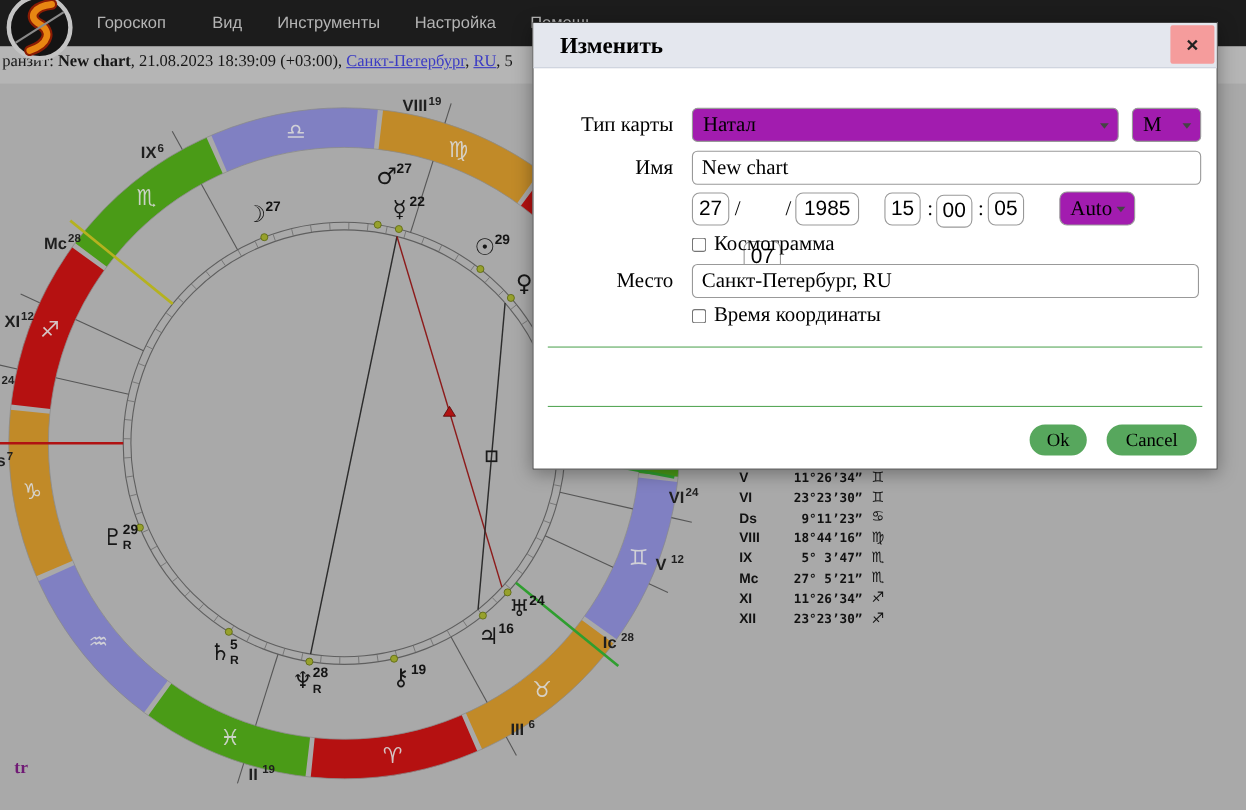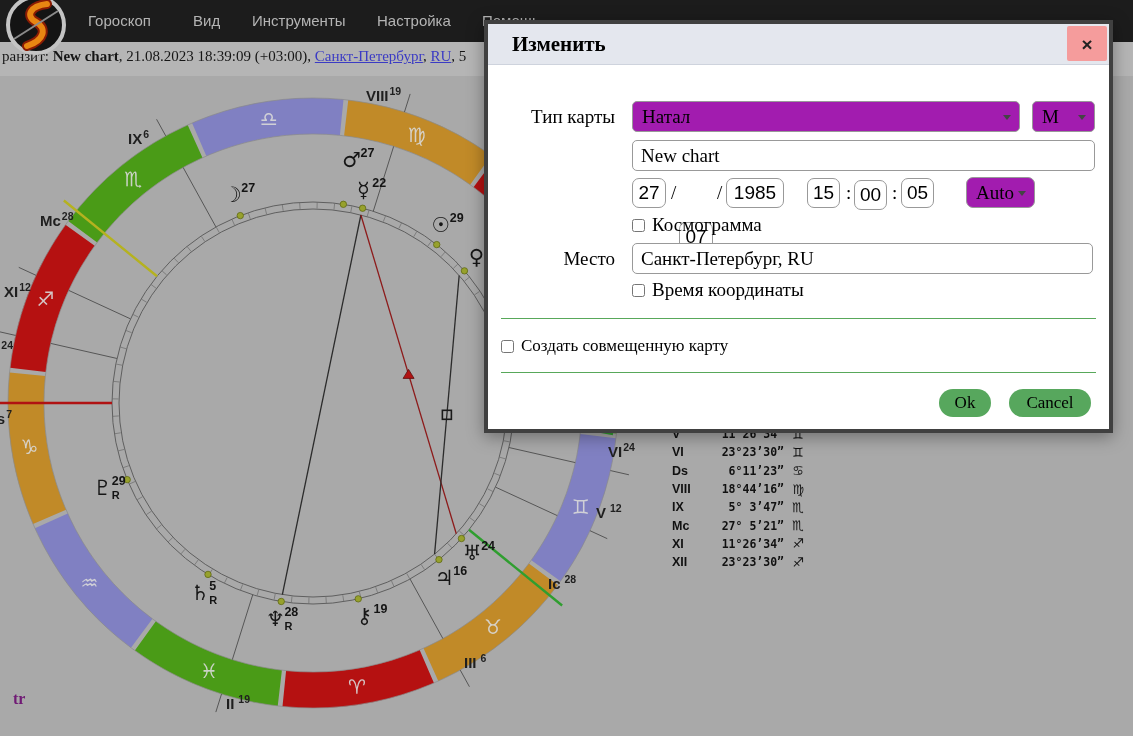--- a/index.html
+++ b/index.html
@@ -18,21 +18,21 @@
   
   #wheel{position:absolute;left:0;top:0;z-index:1;}
   .houses{position:absolute;left:672px;top:425px;z-index:1;color:#111;}
   .hrow{display:flex;height:18.3px;align-items:center;}
   .hname{width:34px;font-weight:bold;font-size:12.5px;}
   .hdeg{width:78px;text-align:right;font-family:"DejaVu Sans Mono",monospace;font-size:11.5px;font-weight:bold;}
   .hsign{width:20px;text-align:right;font-family:"DejaVu Sans",sans-serif;font-size:13px;}
   .tr-label{position:absolute;left:13px;top:690px;font-family:"Liberation Serif",serif;font-weight:bold;font-size:16px;color:#701a75;z-index:1;}
   
   .dialog{position:absolute;left:484px;top:20px;width:621px;height:405px;background:#fff;
-    border:4px solid #404040;box-shadow:0 4px 16px rgba(0,0,0,.35);z-index:10;
+    border:1px solid #404040;box-shadow:0 4px 16px rgba(0,0,0,.35);z-index:10;
     font-family:"Liberation Serif",serif;color:#000;}
   .dlg-header{position:absolute;left:0;top:0;right:0;height:40px;background:#e4e7ee;border-bottom:1px solid #ced3dd;}
   .dlg-title{position:absolute;left:24px;top:0;line-height:40px;font-size:21px;font-weight:bold;}
   .dlg-close{position:absolute;left:579px;top:2px;width:40px;height:35px;background:#f59c9c;border:none;
     font-size:19px;font-weight:bold;color:#222;line-height:35px;text-align:center;cursor:pointer;border-radius:2px;}
   .flabel{position:absolute;left:0;width:127px;text-align:right;font-size:19px;line-height:31px;}
   .tbox{position:absolute;border:1px solid #999;border-radius:5px;background:#fff;font-family:"Liberation Serif",serif;
     font-size:19px;color:#000;box-sizing:border-box;padding:0 8px;height:31px;}
   input.tbox{outline:none;}
   .sel{border:1px solid #999;border-radius:5px;background:#a21caf;position:absolute;height:31px;box-sizing:border-box;
@@ -232,21 +232,21 @@
       <span class="hdeg">11°26’34”</span>
       <span class="hsign">♊</span>
     </div>
   <div class="hrow">
       <span class="hname">VI</span>
       <span class="hdeg">23°23’30”</span>
       <span class="hsign">♊</span>
     </div>
   <div class="hrow">
       <span class="hname">Ds</span>
-      <span class="hdeg">6°11’23”</span>
+      <span class="hdeg">9°11’23”</span>
       <span class="hsign">♋</span>
     </div>
   <div class="hrow">
       <span class="hname">VIII</span>
       <span class="hdeg">18°44’16”</span>
       <span class="hsign">♍</span>
     </div>
   <div class="hrow">
       <span class="hname">IX</span>
       <span class="hdeg">5° 3’47”</span>
@@ -298,20 +298,21 @@
   </div>
 
   <div class="flabel" style="top:77px">Тип карты</div>
   <div class="sel" style="left:144px;top:77px;width:388px">
     <span>Натал</span><span class="chev"></span>
   </div>
   <div class="sel" style="left:544px;top:77px;width:63px">
     <span>M</span><span class="chev"></span>
   </div>
 
+  <div class="flabel" style="top:116px">Имя</div>
   <input class="tbox" style="left: 144px; top: 116px; width: 463px;" value="New chart">
 
   <input class="numbox" style="left: 144px; top: 154px; width: 34px;" value="27">
   <span class="dsep" style="left:183px;top:154px">/</span>
   <input class="numbox" style="left: 191px; top: 154px; width: 34px; margin-top: 44px;" value="07">
   <span class="dsep" style="left:229px;top:154px">/</span>
   <input class="numbox" style="left: 238px; top: 154px; width: 58px;" value="1985">
   <input class="numbox" style="left: 319px; top: 154px; width: 33px;" value="15">
   <span class="dsep" style="left:358px;top:154px">:</span>
   <input class="numbox" style="left: 366px; top: 156px; width: 33px;" value="00">
@@ -329,22 +330,18 @@
   <div class="flabel" style="top:219px">Место</div>
   <input class="tbox" style="left: 144px; top: 219px; width: 461px;" value="Санкт-Петербург, RU">
 
   <div class="cbrow" style="left:144px;top:255px">
     <input type="checkbox" style="">
     <span>Время координаты</span>
   </div>
 
   <div class="gdivider" style="top:294px"></div>
 
-  <div class="cbrow" style="left:13px;top:312px;font-size:17px">
-    <input type="checkbox" style="">
-    <span>Создать совмещенную карту</span>
-  </div>
 
   <div class="gdivider" style="top:348px"></div>
 
   <button class="btn" style="left:451px;top:365px;width:52px">Ok</button>
   <button class="btn" style="left:521px;top:365px;width:82px">Cancel</button>
 </div>
 
 </body></html>

